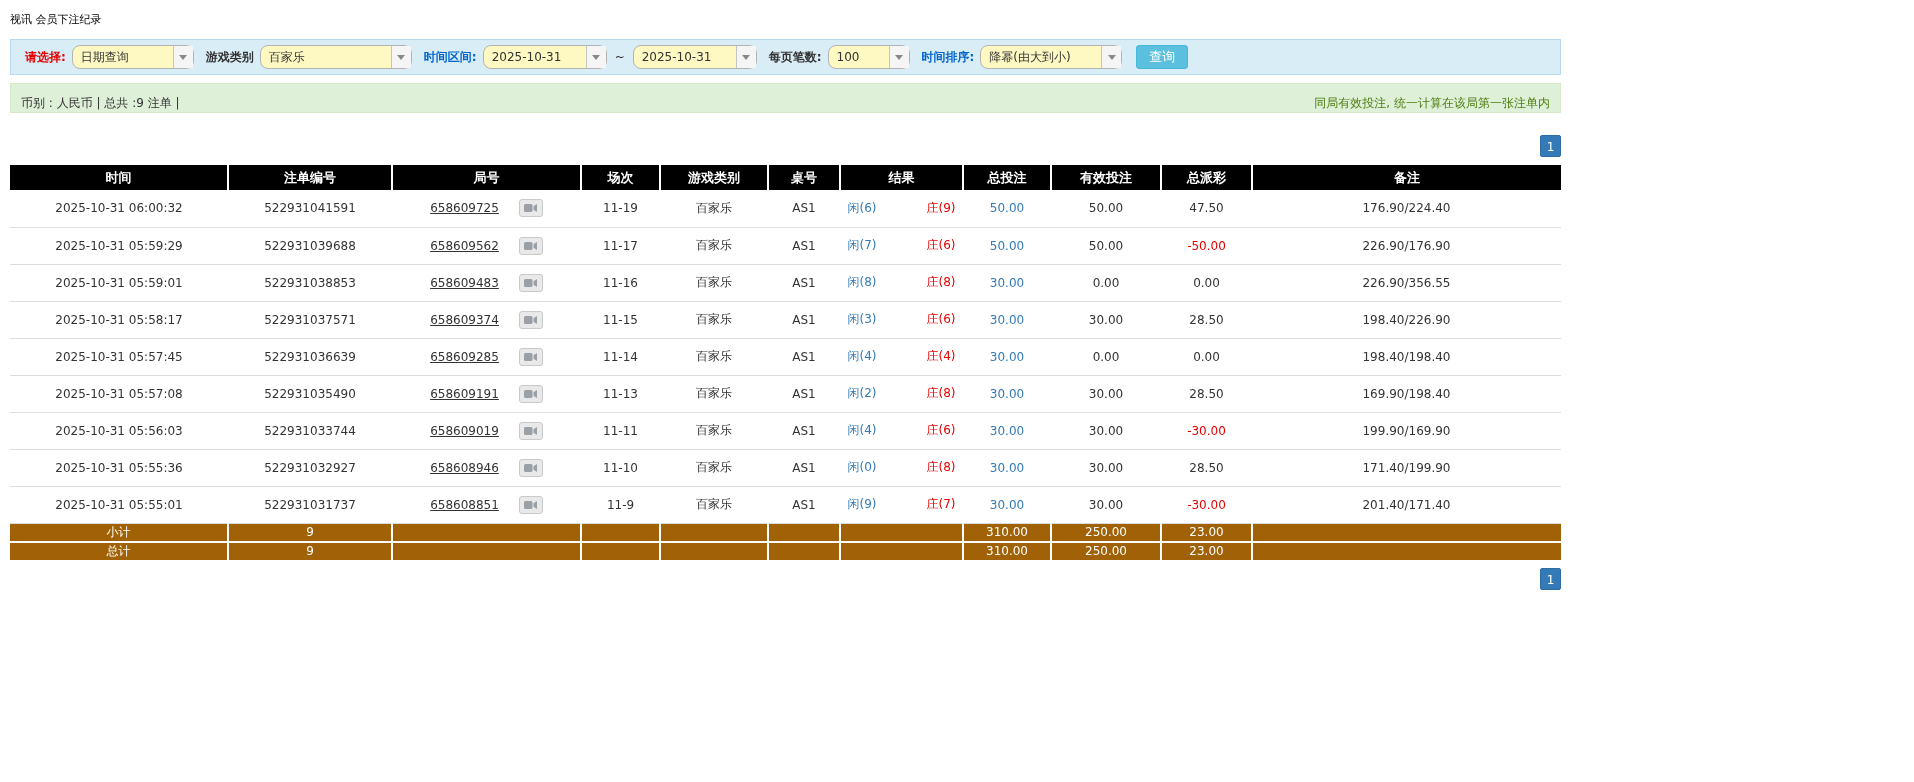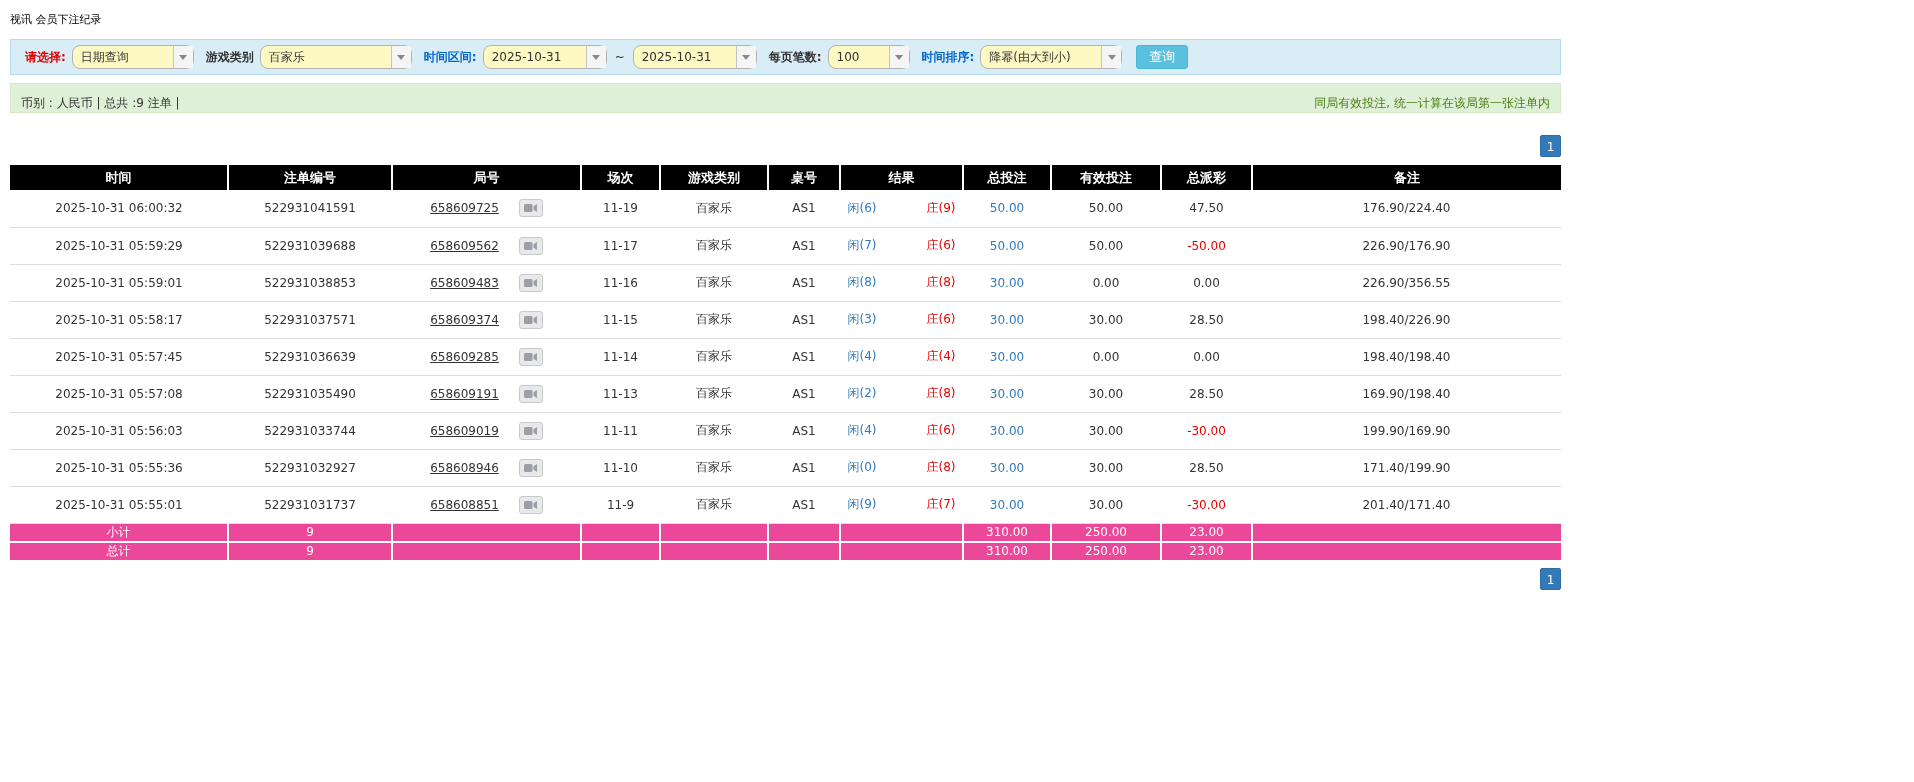--- a/index.html
+++ b/index.html
@@ -81,21 +81,21 @@
   .banker { color: #e60000; margin-left: 45px; }
   a.bet-link { color: #337ab7; text-decoration: none; cursor: pointer; }
   td .neg, td.neg { color: #e60000; }
   .round-wrap { display: inline-flex; align-items: center; gap: 20px; text-decoration: underline; }
   .video-btn {
     display: inline-flex; align-items: center; justify-content: center;
     width: 24px; height: 18px; background: #e9e9e9; border: 1px solid #c9c9c9;
     border-radius: 3px; cursor: pointer;
   }
   tfoot td {
-    background: #ec4899; color: #fff; text-align: center;
+    background: #a16207; color: #fff; text-align: center;
     height: 15px; border-right: 2px solid #fff; border-bottom: 2px solid #fff;
   }
   tfoot td:last-child { border-right: none; }
   tfoot tr:last-child td { border-bottom: none; }
 </style>
 </head>
 <body>
 
 <div class="content">
 

